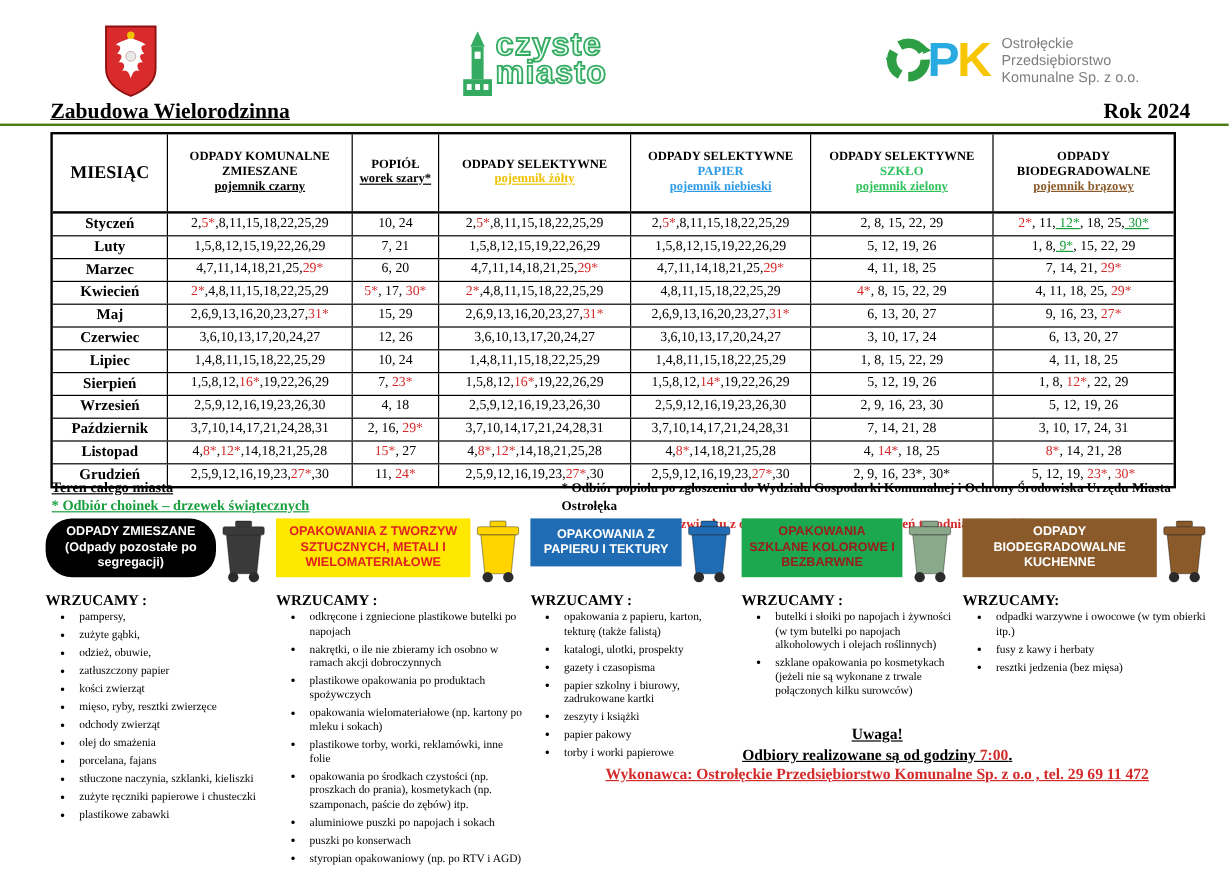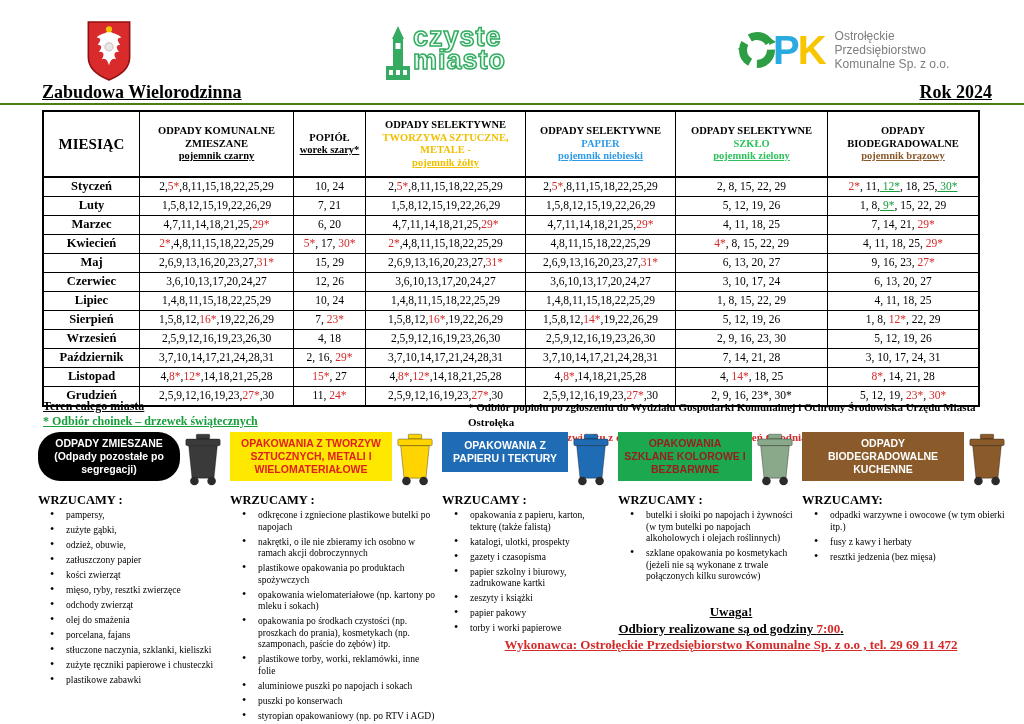--- a/index.html
+++ b/index.html
@@ -10,21 +10,21 @@
   .crest{position:absolute;left:85px;top:20px;width:48px;height:62px;}
   .czyste{position:absolute;left:383px;top:26px;display:flex;align-items:flex-start;}
   .czyste-txt{font-family:"Liberation Sans",sans-serif;font-weight:bold;font-size:27px;line-height:23px;
               color:#eafff2;-webkit-text-stroke:1.5px #35ab62;letter-spacing:1px;}
   .opk{position:absolute;left:735px;top:28px;display:flex;align-items:center;}
   .opk-letter{font-family:"Liberation Sans",sans-serif;font-weight:bold;font-size:40px;line-height:40px;}
   .opk-p{color:#29abe2;margin-left:-6px;}
   .opk-k{color:#f7c600;margin-left:-2px;}
   .opk-company{font-family:"Liberation Sans",sans-serif;font-size:12px;line-height:14px;color:#7d7d7d;margin-left:8px;}
   .title-left{position:absolute;left:42px;top:82px;font-size:18px;font-weight:bold;text-decoration:underline;}
-  .title-right{position:absolute;right:32px;top:82px;font-size:18px;font-weight:bold;text-decoration:underline;margin-left:16px;}
+  .title-right{position:absolute;right:32px;top:82px;font-size:18px;font-weight:bold;margin-left:16px;}
   
   .table{position:absolute;left:42px;top:110px;width:938px;border:2px solid #000;box-sizing:border-box;}
   .thead{display:flex;height:64px;border-bottom:2px solid #000;}
   .hcell{border-right:1px solid #000;display:flex;flex-direction:column;justify-content:center;
          align-items:center;text-align:center;font-weight:bold;font-size:10.5px;line-height:12.5px;
          box-sizing:border-box;padding:1px 2px;}
   .hcell:last-child{border-right:none;}
   .hcell .line1{white-space:pre-wrap;}
   .hcell span:empty{display:none;}
   .h0{width:96px;font-size:15px;}
@@ -126,21 +126,20 @@
 
       <span class="line3">pojemnik czarny</span>
     </div>
     <div class="hcell h2">
       <span class="line1">POPIÓŁ</span>
 
       <span class="line3">worek szary*</span>
     </div>
     <div class="hcell h3">
       <span class="line1">ODPADY SELEKTYWNE</span>
-      <span class="line2">TWORZYWA SZTUCZNE,  METALE -</span>
       <span class="line3">pojemnik żółty</span>
     </div>
     <div class="hcell h4">
       <span class="line1">ODPADY SELEKTYWNE</span>
       <span class="line2">PAPIER</span>
       <span class="line3">pojemnik niebieski</span>
     </div>
     <div class="hcell h5">
       <span class="line1">ODPADY SELEKTYWNE</span>
       <span class="line2">SZKŁO</span>
@@ -318,22 +317,22 @@
         <circle cx="13" cy="50" r="4.5" fill="#2b2b2b"></circle>
           <circle cx="31" cy="50" r="4.5" fill="#2b2b2b"></circle>
       </svg>
     </div>
     <div class="wrzucamy">WRZUCAMY :</div>
     <ul>
         <li>odkręcone i zgniecione plastikowe butelki po napojach</li>
         <li>nakrętki, o ile nie zbieramy ich osobno w ramach akcji dobroczynnych</li>
         <li>plastikowe opakowania po produktach spożywczych</li>
         <li>opakowania wielomateriałowe (np. kartony po mleku i sokach)</li>
+        <li>plastikowe torby, worki, reklamówki, inne folie</li>
         <li>opakowania po środkach czystości (np. proszkach do prania), kosmetykach (np. szamponach, paście do zębów) itp.</li>
-        <li>plastikowe torby, worki, reklamówki, inne folie</li>
         <li>aluminiowe puszki po napojach i sokach</li>
         <li>puszki po konserwach</li>
         <li>styropian opakowaniowy (np. po RTV i AGD)</li>
       </ul>
   </div>
 
   <div class="section s2" style="--bin-color: #1f6cb5;">
     <div class="sec-head">
       <div class="box" style="background: rgb(31, 108, 181); color: rgb(255, 255, 255);">
         <div class="box-title">OPAKOWANIA Z PAPIERU I TEKTURY</div>

